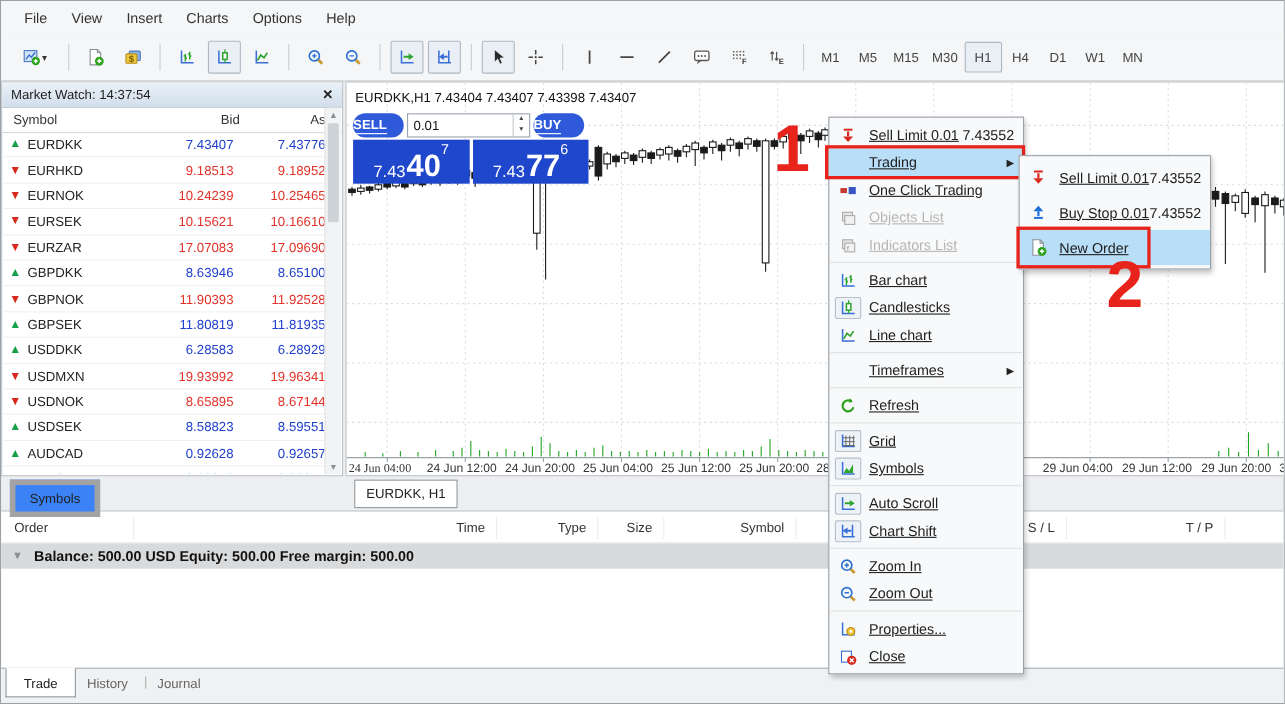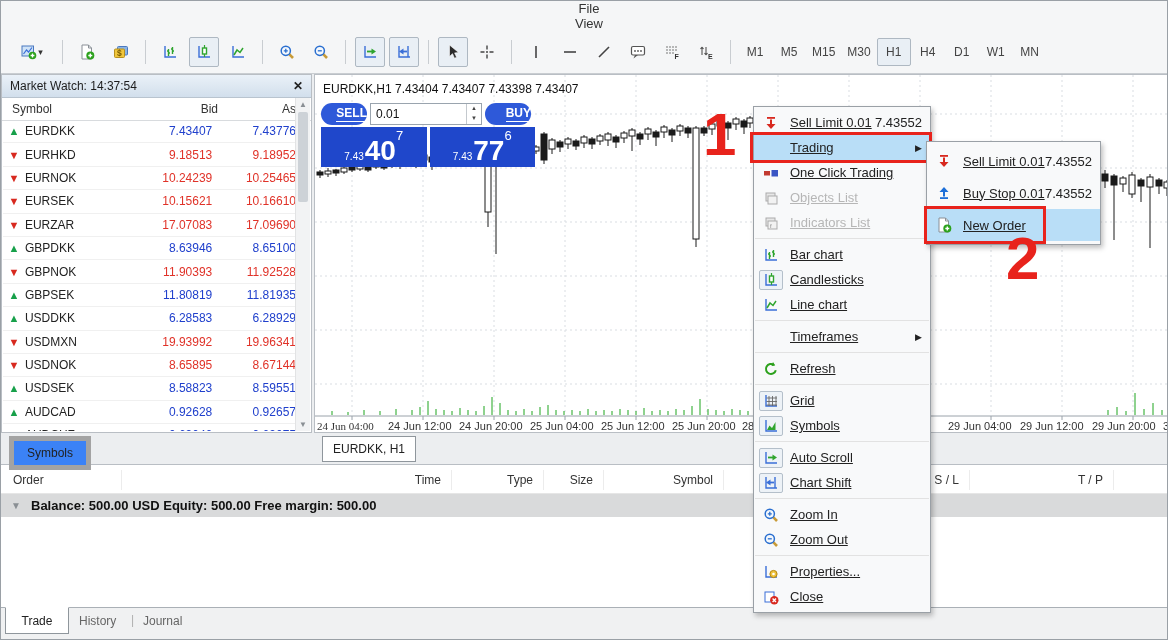--- a/index.html
+++ b/index.html
@@ -1,20 +1,20 @@
 <!DOCTYPE html>
 <html><head>
 <meta charset="utf-8">
 <style>
   html,body{margin:0;padding:0;background:#dfe1e4;}
   #app{position:relative;width:1168px;height:640px;background:#eceef0;overflow:hidden;
        font-family:"Liberation Sans",sans-serif;border:1px solid #9aa0a6;box-sizing:border-box;}
   
   .menubar{position:absolute;left:0;top:0;right:0;height:30px;background:#f5f6f7;
-           border-bottom:1px solid #e3e5e7;display:flex;align-items:center;padding-left:10px;flex-direction:column;}
+           border-bottom:1px solid #e3e5e7;display:flex;align-items:center;padding-left:10px;}
   .mi{padding:0 11px;font-size:13px;color:#333;}
   
   .toolbar{position:absolute;left:0;top:30px;right:0;height:42px;background:#f5f6f7;
            border-bottom:1px solid #c9cdd1;display:flex;align-items:center;padding-left:8px;}
   .tbtn{width:28px;height:28px;display:flex;align-items:center;justify-content:center;
         margin:0 2px;border:1px solid transparent;border-radius:2px;}
   .tbtn.boxed{border-color:#aeb8c2;background:#e9eff5;}
   .tbtn svg{display:block;}
   .caret{font-size:9px;color:#333;margin-left:1px;}
   .tsep{width:1px;height:24px;background:#c9cdd1;margin:0 7px;}
@@ -47,31 +47,31 @@
   .mw-thumb{position:absolute;left:2px;right:2px;top:14px;height:90px;background:#cdd2d7;border-radius:2px;}
   
   .chart{position:absolute;left:313px;top:73px;width:855px;height:359px;background:#fff;
          border:1px solid #b9bec4;box-sizing:border-box;}
   .chart-title{position:absolute;left:8px;top:7px;font-size:12px;color:#111;z-index:3;}
   .xlab{position:absolute;top:345px;font-size:11px;color:#333;white-space:nowrap;}
   
   .ocw{position:absolute;left:6px;top:28px;width:214px;z-index:4;}
   .ocw-row1{display:flex;gap:0;}
   .sellbtn,.buybtn{width:46px;height:22px;background:#2e59d9;color:#fff;font-size:12px;font-weight:bold;
-        display:flex;align-items:center;justify-content:flex-end;border-radius:11px;}
+        display:flex;align-items:center;justify-content:flex-start;border-radius:11px;}
   .sellbtn span,.buybtn span{border-bottom:1px solid #fff;padding-bottom:1px;}
   .qty{width:110px;height:20px;margin:0 3px;background:#fff;border:1px solid #9aa4ae;
        display:flex;align-items:center;font-size:12px;color:#111;gap:12px;}
   .qty-val{flex:1;padding-left:5px;}
   .spin{width:14px;height:100%;border-left:1px solid #c4c9ce;display:flex;flex-direction:column;}
   .spin div{flex:1;font-size:6px;color:#444;text-align:center;line-height:9px;}
   .ocw-row2{display:flex;gap:3px;margin-top:2px;}
   .pricebox{background:#1f47cb;color:#fff;height:37px;flex:1;display:flex;align-items:flex-end;
             justify-content:center;padding-bottom:3px;}
-  .p-sm{font-size:10px;line-height:15px;margin-right:1px;}
+  .p-sm{font-size:15px;line-height:15px;margin-right:1px;}
   .p-big{font-size:28px;font-weight:bold;line-height:26px;}
   .p-sup{font-size:13px;line-height:13px;align-self:flex-start;margin-top:2px;}
   
   .symtab{position:absolute;left:8px;top:435px;width:72px;height:24px;background:#3b82f6;
           border:5px solid #a3a3a3;font-size:12px;color:#222;display:flex;align-items:center;
           justify-content:center;z-index:2;}
   .charttab{position:absolute;left:321px;top:435px;width:92px;height:24px;background:#fff;
           border:1px solid #8f969c;font-size:12px;color:#222;display:flex;align-items:center;
           justify-content:center;z-index:2;}
   

